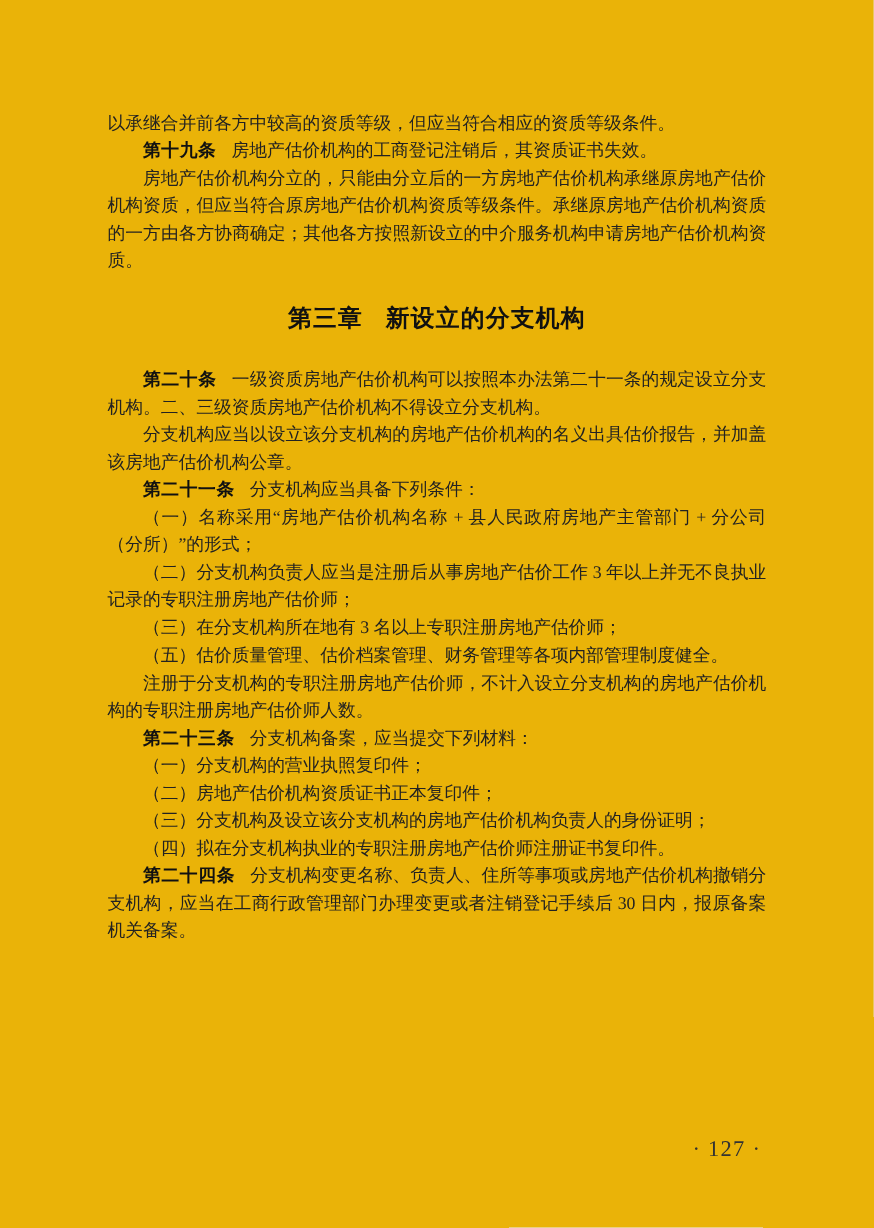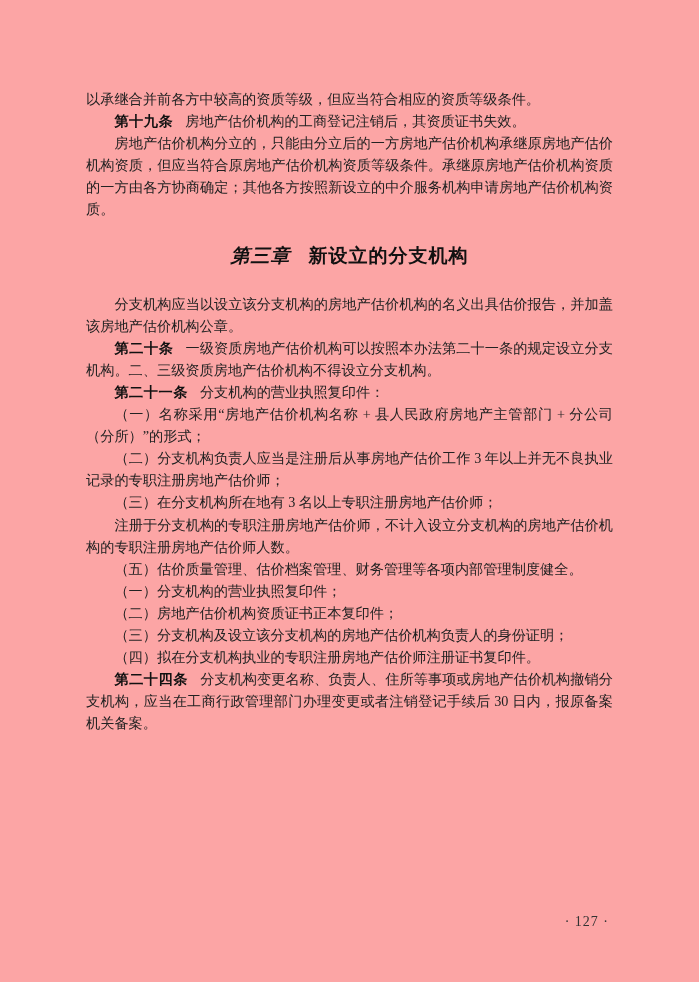--- a/index.html
+++ b/index.html
@@ -5,21 +5,21 @@
   html, body {
     margin: 0;
     padding: 0;
     background: #e8e8e8;
   }
   .page {
     position: relative;
     width: 699px;
     height: 982px;
     margin: 0 auto;
-    background: #fca5a5;
+    background: #eab308;
     overflow: hidden;
     color: #222222;
   }
   .doc-body {
     position: absolute;
     left: 86px;
     top: 88px;
     width: 527px;
     font-family: "Liberation Serif", "DejaVu Serif", serif;
     font-size: 14.2px;
@@ -49,49 +49,49 @@
     text-align: center;
     font-family: "Liberation Sans", "DejaVu Sans", sans-serif;
     font-size: 19px;
     font-weight: 700;
     line-height: 26px;
     color: #111111;
     letter-spacing: 1px;
   }
   .heading-lead {
     margin-right: 0.95em;
-    font-style: italic;
   }
   .page-number {
     position: absolute;
     right: 90px;
     bottom: 52px;
     font-family: "Liberation Serif", "DejaVu Serif", serif;
-    font-size: 14px;
+    font-size: 18px;
     color: #333333;
     letter-spacing: 1px;
   }
 </style>
 </head>
 <body>
 
 <div class="page">
   <div class="doc-body" id="doc-body">
       <p class="para"><span>以承继合并前各方中较高的资质等级，但应当符合相应的资质等级条件。</span></p>
       <p class="para indent"><b class="article-lead">第十九条</b><span>房地产估价机构的工商登记注销后，其资质证书失效。</span></p>
       <p class="para indent"><span>房地产估价机构分立的，只能由分立后的一方房地产估价机构承继原房地产估价机构资质，但应当符合原房地产估价机构资质等级条件。承继原房地产估价机构资质的一方由各方协商确定；其他各方按照新设立的中介服务机构申请房地产估价机构资质。</span></p>
       <h2 class="chapter-heading"><span class="heading-lead">第三章</span><span>新设立的分支机构</span></h2>
+      <p class="para indent"><b class="article-lead">第二十条</b><span>一级资质房地产估价机构可以按照本办法第二十一条的规定设立分支机构。二、三级资质房地产估价机构不得设立分支机构。</span></p>
       <p class="para indent"><span>分支机构应当以设立该分支机构的房地产估价机构的名义出具估价报告，并加盖该房地产估价机构公章。</span></p>
-      <p class="para indent"><b class="article-lead">第二十条</b><span>一级资质房地产估价机构可以按照本办法第二十一条的规定设立分支机构。二、三级资质房地产估价机构不得设立分支机构。</span></p>
-      <p class="para indent"><b class="article-lead">第二十一条</b><span>分支机构的营业执照复印件：</span></p>
+      <p class="para indent"><b class="article-lead">第二十一条</b><span>分支机构应当具备下列条件：</span></p>
       <p class="para indent"><span>（一）名称采用“房地产估价机构名称 + 县人民政府房地产主管部门 + 分公司（分所）”的形式；</span></p>
       <p class="para indent"><span>（二）分支机构负责人应当是注册后从事房地产估价工作 3 年以上并无不良执业记录的专职注册房地产估价师；</span></p>
       <p class="para indent"><span>（三）在分支机构所在地有 3 名以上专职注册房地产估价师；</span></p>
+      <p class="para indent"><span>（五）估价质量管理、估价档案管理、财务管理等各项内部管理制度健全。</span></p>
       <p class="para indent"><span>注册于分支机构的专职注册房地产估价师，不计入设立分支机构的房地产估价机构的专职注册房地产估价师人数。</span></p>
-      <p class="para indent"><span>（五）估价质量管理、估价档案管理、财务管理等各项内部管理制度健全。</span></p>
+      <p class="para indent"><b class="article-lead">第二十三条</b><span>分支机构备案，应当提交下列材料：</span></p>
       <p class="para indent"><span>（一）分支机构的营业执照复印件；</span></p>
       <p class="para indent"><span>（二）房地产估价机构资质证书正本复印件；</span></p>
       <p class="para indent"><span>（三）分支机构及设立该分支机构的房地产估价机构负责人的身份证明；</span></p>
       <p class="para indent"><span>（四）拟在分支机构执业的专职注册房地产估价师注册证书复印件。</span></p>
       <p class="para indent"><b class="article-lead">第二十四条</b><span>分支机构变更名称、负责人、住所等事项或房地产估价机构撤销分支机构，应当在工商行政管理部门办理变更或者注销登记手续后 30 日内，报原备案机关备案。</span></p>
     </div>
   <div class="page-number">· 127 ·</div>
 </div>
 
 </body></html>

